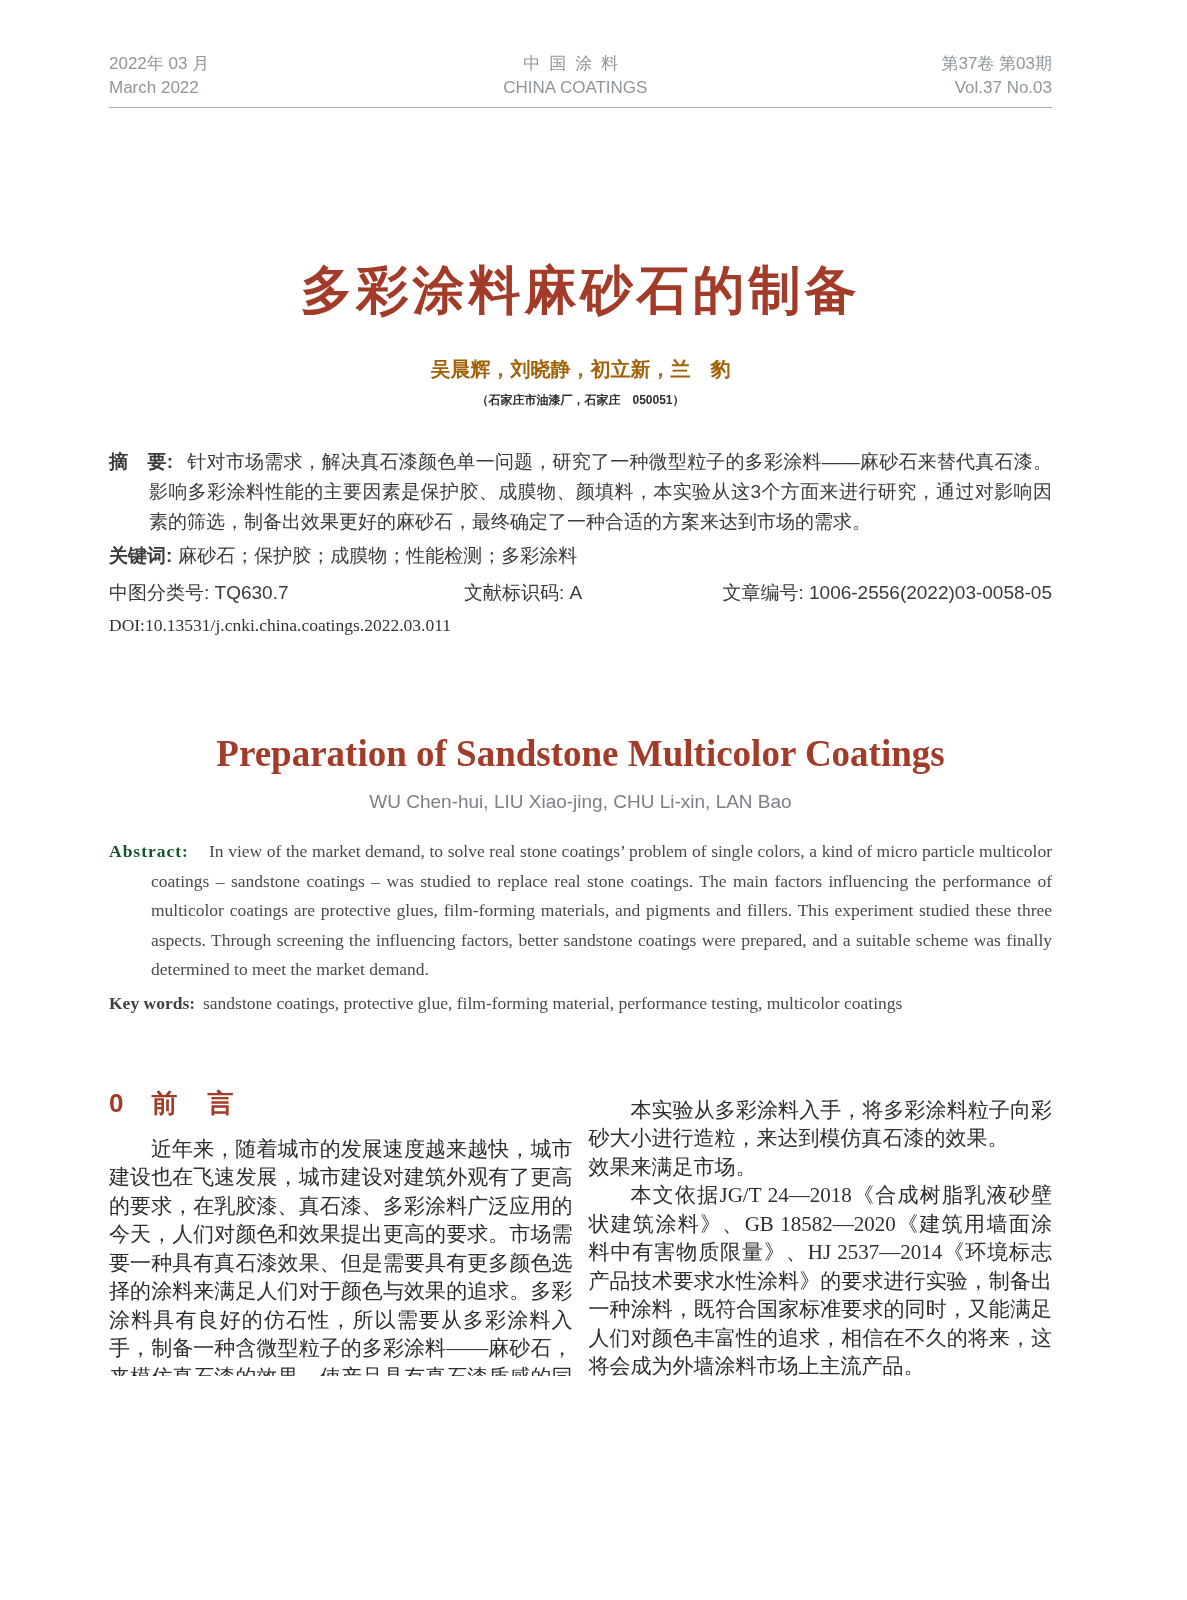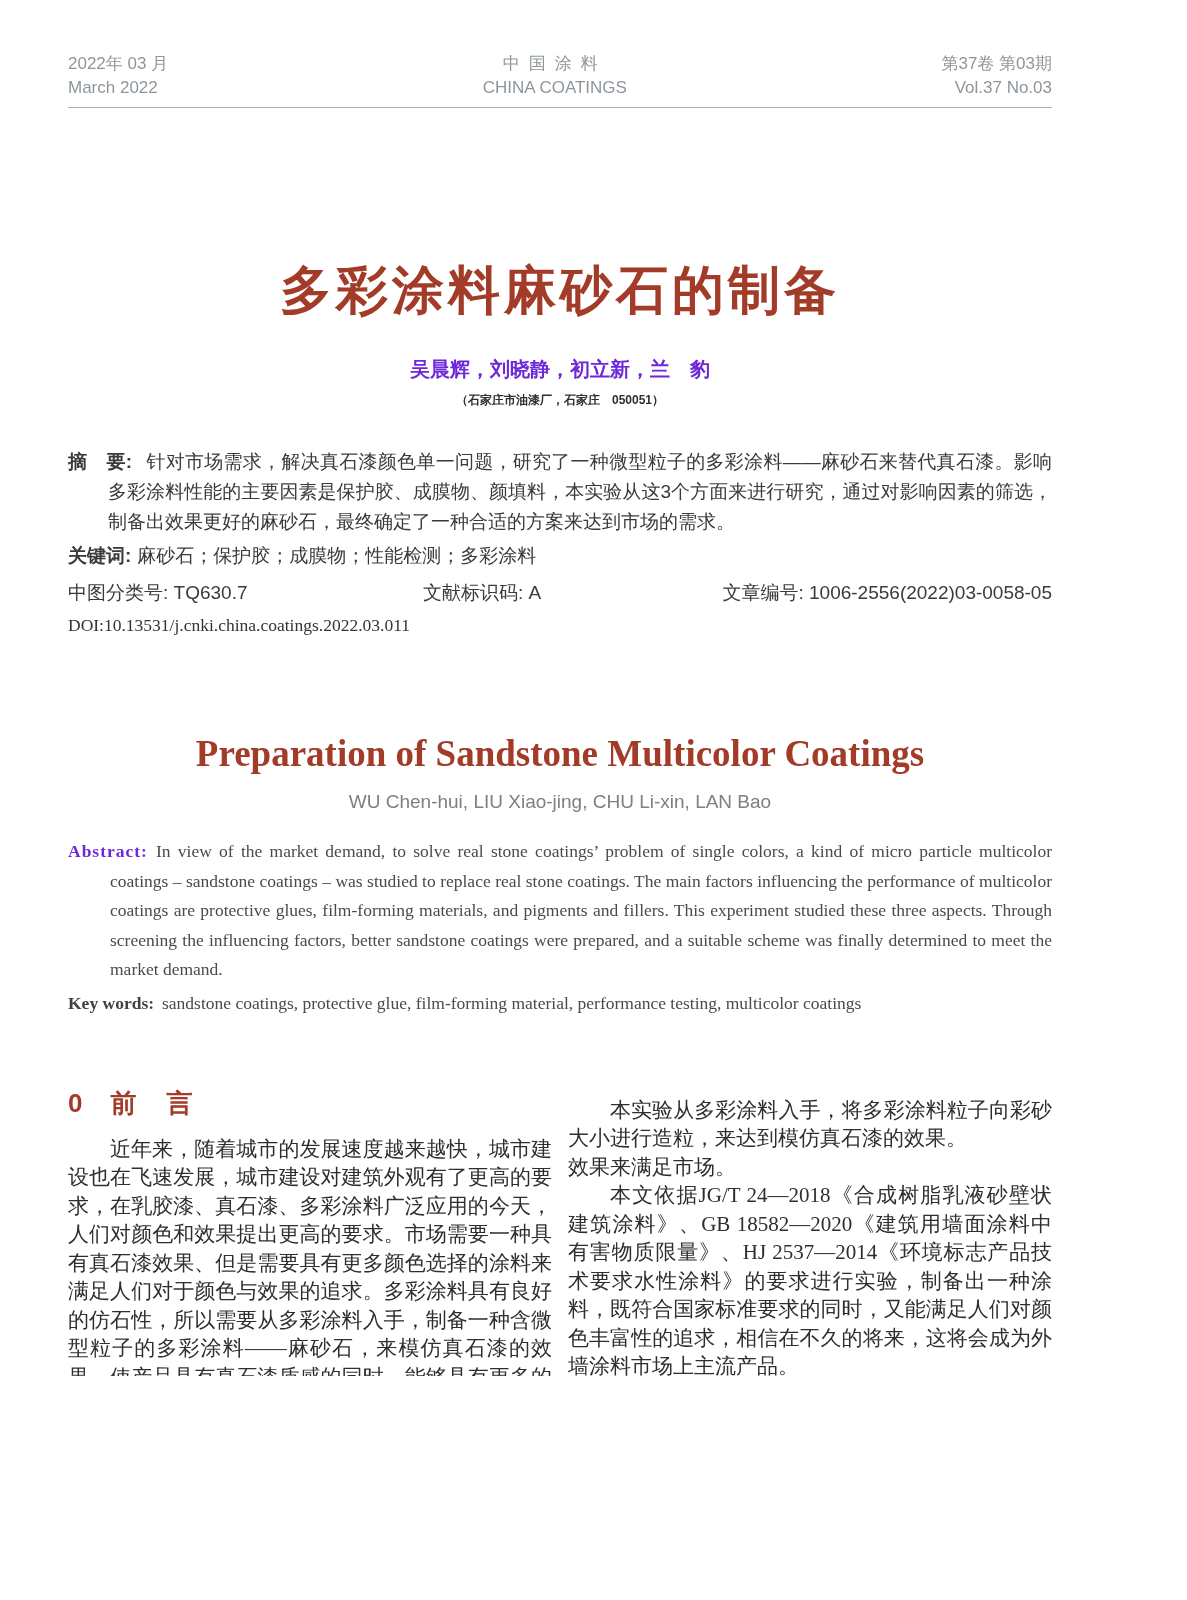--- a/index.html
+++ b/index.html
@@ -4,21 +4,21 @@
 <style>
   * { margin: 0; padding: 0; box-sizing: border-box; }
   html, body { background: #ffffff; }
   body { font-family: "Liberation Sans", sans-serif; }
   .page {
     position: relative;
     width: 1187px; height: 1376px;
     margin: 0 auto;
     background: #ffffff;
     overflow: hidden;
-    padding: 52px 135px 0 68px;
+    padding: 52px 135px 0 109px;
     color: #333;
   }
 
   
   .journal-header {
     display: flex; justify-content: space-between; align-items: flex-end;
     border-bottom: 1.5px solid #a7adb2;
     padding-bottom: 7px;
     color: #8e969c;
     font-size: 17px;
@@ -38,21 +38,21 @@
     font-weight: bold;
     letter-spacing: 4px;
     color: #a23b28;
     font-family: "Liberation Sans", sans-serif;
   }
   .authors-zh {
     margin-top: 30px;
     text-align: center;
     font-size: 20px;
     font-weight: bold;
-    color: #6d28d9;
+    color: #a16207;
   }
   .affiliation-zh {
     margin-top: 9px;
     text-align: center;
     font-size: 12px;
     font-weight: bold;
     color: #2f2f2f;
   }
 
   
@@ -120,21 +120,21 @@
   .abstract-en {
     margin-top: 24px;
     font-family: "Liberation Serif", serif;
     font-size: 17.5px;
     line-height: 29.5px;
     color: #4a4a4a;
     text-align: justify;
     padding-left: 42px;
     text-indent: -42px;
   }
-  .abstract-en .lbl { font-weight: bold; color: #6d28d9; letter-spacing: 1px; margin-right: 8px; }
+  .abstract-en .lbl { font-weight: bold; color: #14532d; letter-spacing: 1px; margin-right: 20px; }
   .keywords-en {
     margin-top: 4px;
     font-family: "Liberation Serif", serif;
     font-size: 17.5px;
     line-height: 29px;
     color: #4a4a4a;
   }
   .keywords-en .lbl { font-weight: bold; color: #404040; margin-right: 8px; }
 
   

